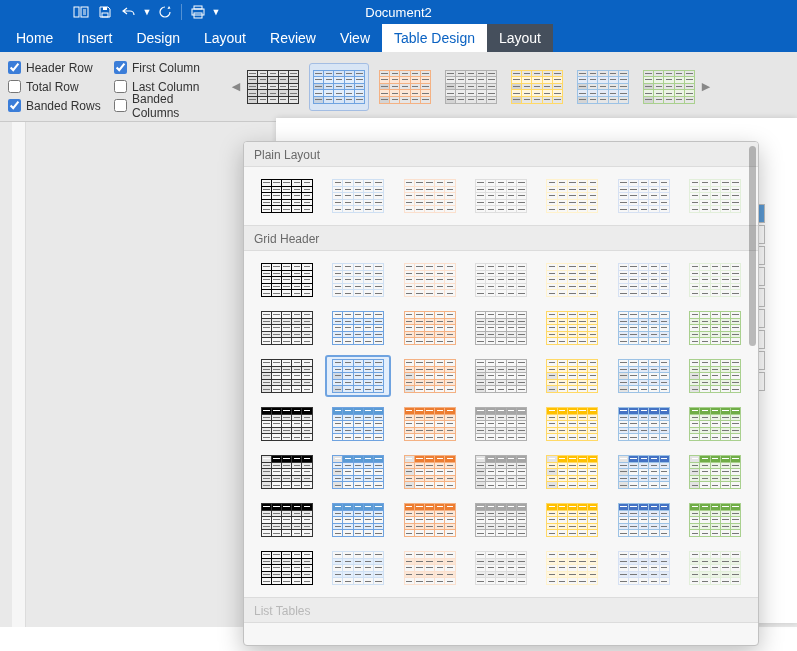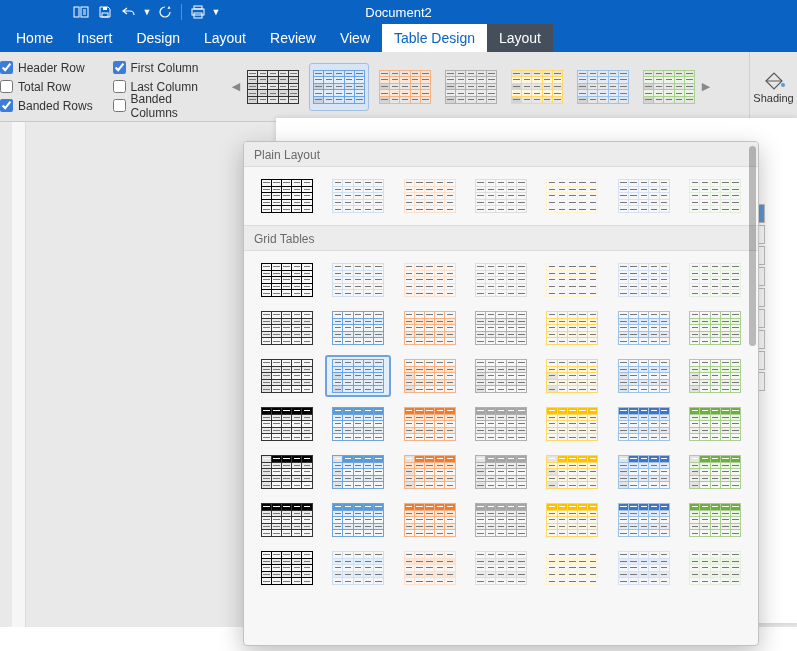--- a/index.html
+++ b/index.html
@@ -12,21 +12,21 @@
   .tl.g { background: #28c840; border: 0.5px solid #1fa633; }
   .title { position: absolute; left: 0; right: 0; text-align: center; color: #fff; font-size: 13px; font-weight: 400; pointer-events: none; }
   .qat { height: 24px; background: #0a62c2; display: flex; align-items: center; padding-left: 70px; gap: 2px; position: absolute; top: 0; left: 0; right: 0; }
   .qat-icon { width: 22px; height: 18px; display: flex; align-items: center; justify-content: center; color: #fff; font-size: 14px; }
   .qat-sep { width: 1px; height: 16px; background: rgba(255,255,255,0.3); margin: 0 3px; }
   .ribbon-tabs { height: 28px; background: #0a62c2; display: flex; align-items: flex-end; padding-left: 4px; }
   .rtab { padding: 6px 12px; color: #fff; font-size: 14px; cursor: pointer; }
   .rtab.active { background: #fff; color: #0a62c2; font-weight: 500; }
   .rtab.context { background: #454f5c; color: #fff; }
   .ribbon { height: 70px; background: #e6e6e6; border-bottom: 1px solid #c9c9c9; display: flex; }
-  .ribbon-group-opts { width: 225px; padding: 6px 0; display: flex; flex-direction: column; flex-wrap: wrap; height: 70px; }
+  .ribbon-group-opts { width: 225px; padding: 6px 8px; display: flex; flex-direction: column; flex-wrap: wrap; height: 70px; }
   .chk { display: flex; align-items: center; font-size: 12px; color: #333; height: 19px; width: 106px; }
   .chk input { margin-right: 5px; width: 13px; height: 13px; accent-color: #3b7dd8; }
   .gallery-strip { flex: 1; display: flex; align-items: center; padding: 4px 4px; position: relative; }
   .strip-nav { width: 14px; height: 48px; display: flex; align-items: center; justify-content: center; color: #888; font-size: 11px; cursor: pointer; }
   .strip-items { display: flex; gap: 6px; }
   .strip-item { width: 60px; height: 48px; border: 1px solid transparent; display: flex; align-items: center; justify-content: center; cursor: pointer; }
   .strip-item.sel { border: 1px solid #a3bde3; background: #d8e5f5; border-radius: 3px; }
   .strip-more { position: absolute; bottom: -12px; left: 50%; transform: translateX(-50%); width: 48px; height: 12px; background: #f4f4f4; border: 1px solid #c9c9c9; border-top: none; border-radius: 0 0 12px 12px; display: flex; align-items: center; justify-content: center; font-size: 9px; color: #666; cursor: pointer; }
   .shading-btn { width: 48px; padding: 4px; text-align: center; font-size: 11px; color: #333; border-left: 1px solid #d0d0d0; height: 100%; display: flex; flex-direction: column; align-items: center; justify-content: center; cursor: pointer; }
   .shading-ico { width: 24px; height: 20px; margin-bottom: 2px; }
@@ -806,28 +806,20 @@
                 </td>
               </tr>
             </tbody>
           </table>
         </div>
       </div>
     <div class="strip-nav">▶</div>
     <div class="strip-more">▼</div>
   </div>
 
-  <div class="shading-btn">
-    <svg class="shading-ico" viewBox="0 0 24 20">
-        <path d="M4 11 L12 3 L20 11 L12 19 Z" fill="none" stroke="#5a5a5a" stroke-width="1.2"></path>
-        <path d="M4 11 h16" stroke="#5a5a5a"></path>
-        <circle cx="21" cy="15" r="2" fill="#5b9bd5"></circle>
-      </svg>
-    <span>Shading</span>
-  </div>
 </div>
 
 <div class="doc-area">
   <div class="ruler"></div>
   <div class="page">
     <table class="sample-table">
       <tbody>
           <tr>
             <td></td>
             <td></td>
@@ -1530,21 +1522,21 @@
                 <span></span>
               </td>
               <td>
                 <span></span>
               </td>
             </tr>
           </tbody>
         </table>
       </div>
     </div>
-  <div class="gsec-h">Grid Tables</div>
+  <div class="gsec-h">Grid Header</div>
   <div class="ggrid" id="grid-grid">
       <div class="gitem">
         <table class="tv c-plain-dark ">
           <tbody>
             <tr class="hdr">
               <td style="background: transparent;">
                 <span style="background: rgb(119, 119, 119);"></span>
               </td>
               <td style="background: transparent;">
                 <span style="background: rgb(119, 119, 119);"></span>
@@ -5992,16 +5984,17 @@
                 <span></span>
               </td>
               <td>
                 <span></span>
               </td>
             </tr>
           </tbody>
         </table>
       </div>
     </div>
+  <div class="gsec-h cut">List Tables</div>
   <div class="gallery-scroll">
       <div class="gallery-thumb"></div>
     </div>
 </div>
 
 </body></html>

